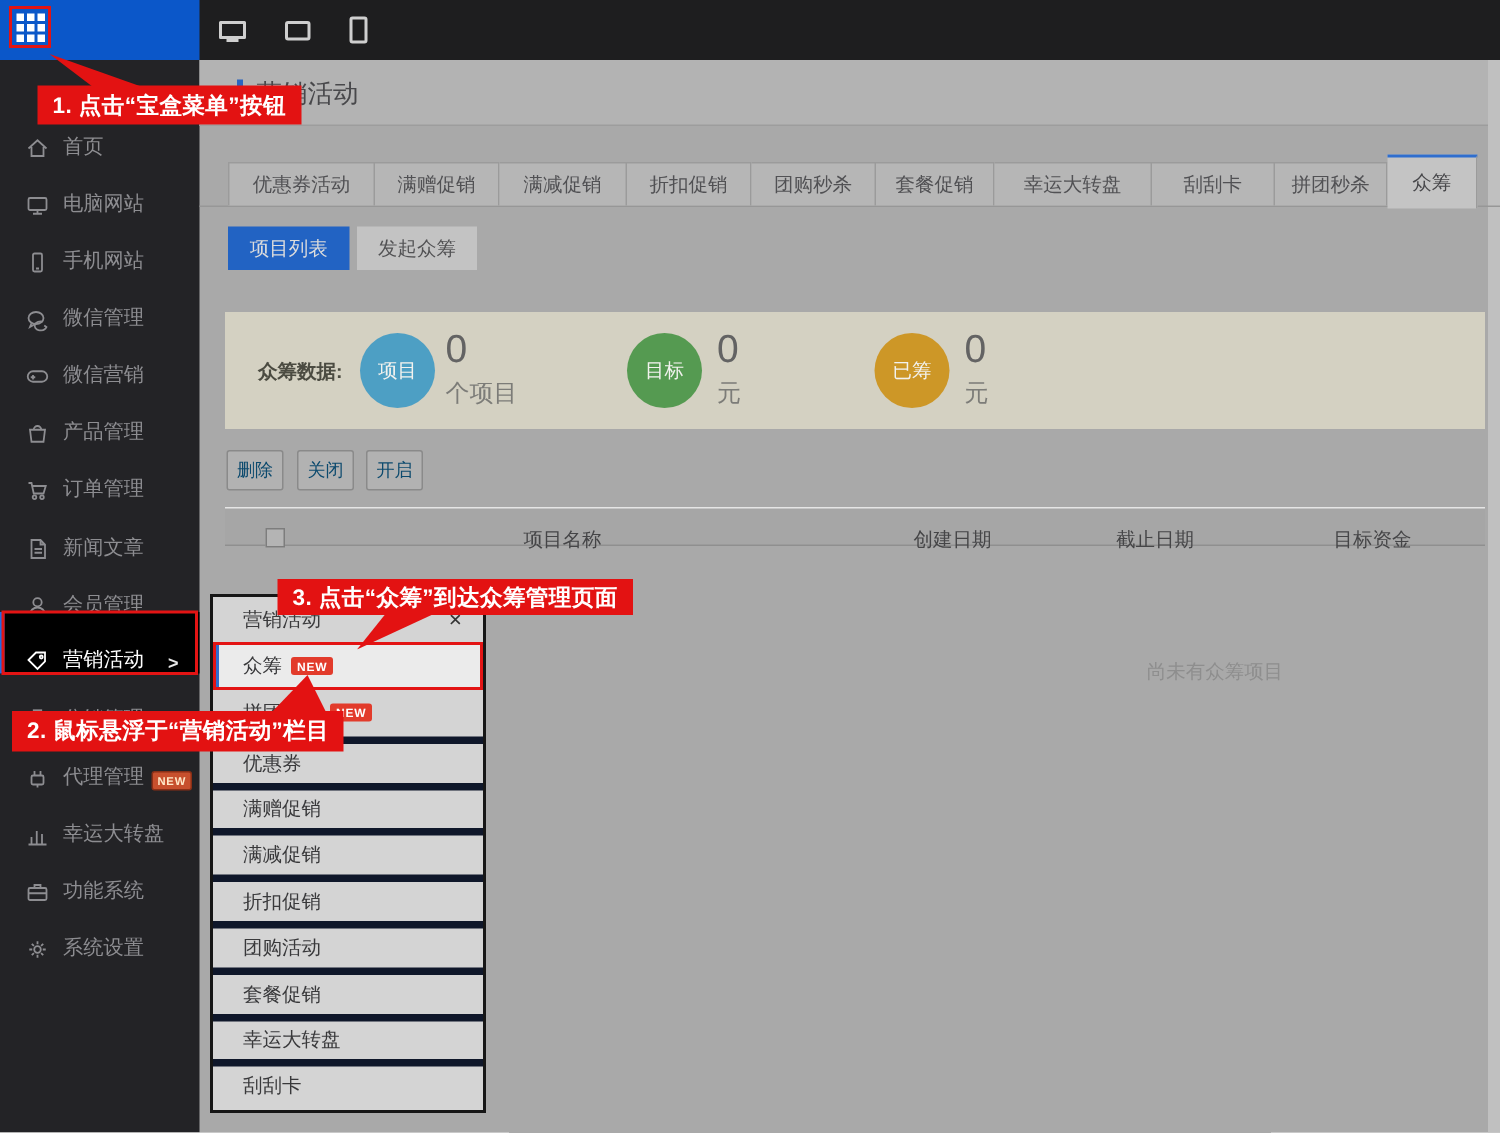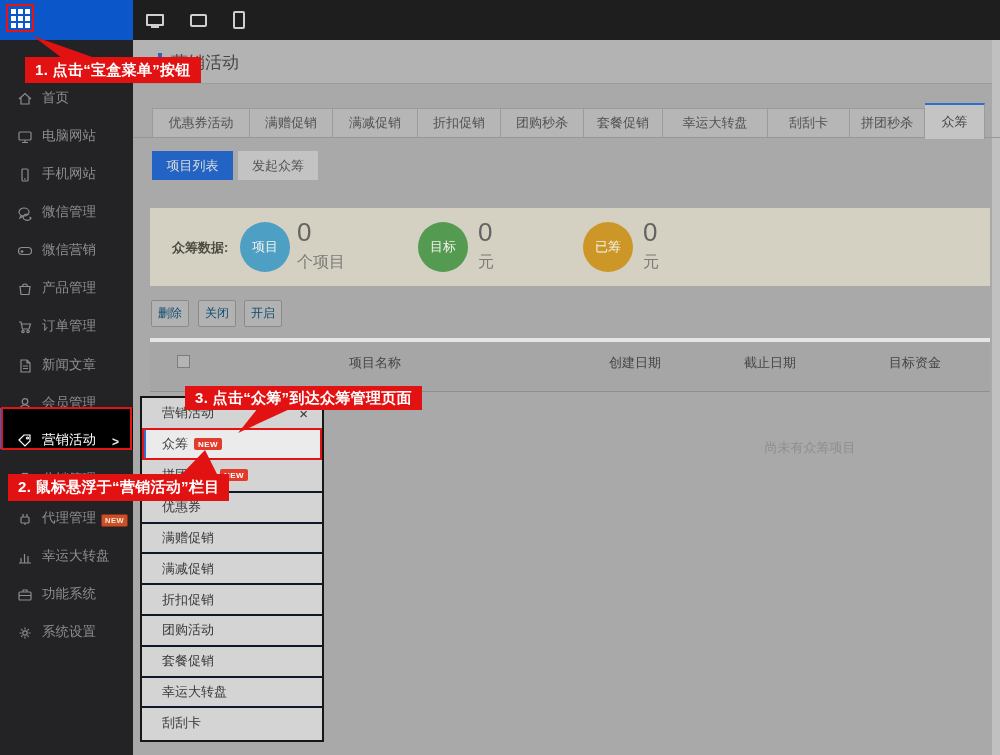--- a/index.html
+++ b/index.html
@@ -52,34 +52,34 @@
   .stat-label { position:absolute; left:22px; top:31px; font-size:13px; font-weight:bold; color:#4b4b41; }
   .circle { position:absolute; width:50px; height:50px; border-radius:50%; top:14px;
     display:flex; align-items:center; justify-content:center; color:#f2f2ee; font-size:13px; }
   .c-blue { background:#4d9fc4; } .c-green { background:#559a51; } .c-orange { background:#cd9727; }
   .stat-num { position:absolute; top:9px; font-size:26px; color:#636363; }
   .stat-unit { position:absolute; top:44px; font-size:16px; color:#7c7c78; }
 
   .act-btn { position:absolute; top:300px; height:27px; width:38px; background:#b2b2b2; border:1px solid #8a8a8a;
     border-radius:2px; font-size:12px; color:#0c4a6e; display:flex; align-items:center; justify-content:center; cursor:pointer; }
 
-  .thead { position:absolute; left:150px; top:338px; width:840px; height:54px; background:#a6a6a6;
-    border-top:4px solid #e5e5e5; border-bottom:1px solid #8f8f8f; }
+  .thead { position:absolute; left:150px; top:338px; width:840px; height:26px; background:#a6a6a6;
+    border-top:1px solid #e5e5e5; border-bottom:1px solid #8f8f8f; }
   .checkbox { position:absolute; left:27px; top:13px; width:13px; height:13px; border:1px solid #7d7d7d; background:#b4b4b4; cursor:pointer; }
   .th { position:absolute; top:12px; transform:translateX(-50%); font-size:13px; color:#454547; white-space:nowrap; }
   .empty-msg { position:absolute; left:810px; top:395px; transform:translateX(-50%); font-size:13px; color:#8e8e8e;margin-top:44px; }
 
   
   .popup { position:absolute; left:140px; top:396px; width:184px; height:346px; background:#d4d4d4;
     border:2px solid #161616; z-index:5; display:flex; flex-direction:column; }
   .popup-head { height:30px; display:flex; align-items:center; justify-content:space-between;
     padding:0 14px 0 20px; font-size:13px; color:#3b3b3d; }
   .popup-close { font-size:15px; color:#333; cursor:pointer; line-height:1; }
   .p-item { position:relative; height:30.8px; display:flex; align-items:center; padding-left:20px;
-    font-size:13px; color:#39393b; border-top:2px solid #0f172a; cursor:pointer; }
+    font-size:13px; color:#39393b; border-top:5px solid #0f172a; cursor:pointer; }
   .p-item.hot { height:32px; background:#ebebeb; border:2px solid #e31414; padding-left:18px; }
   .p-item.hot:before { content:""; position:absolute; left:0; top:0; width:2px; height:100%; background:#2f6ece; }
   .p-badge { font-size:8px; font-weight:bold; color:#fff; background:#e23b2b; padding:1.5px 4px; border-radius:2px; margin-left:6px; letter-spacing:.5px; }
 
   
   .ring { position:absolute; border:2px solid #e31414; z-index:6; pointer-events:none; }
   .callout { position:absolute; background:#e31212; color:#fff; font-weight:bold; font-size:15px;
     display:flex; align-items:center; padding:0 10px; z-index:8; white-space:nowrap; letter-spacing:.3px; }
   .tail { position:absolute; background:#e31212; z-index:7; }
 </style>

